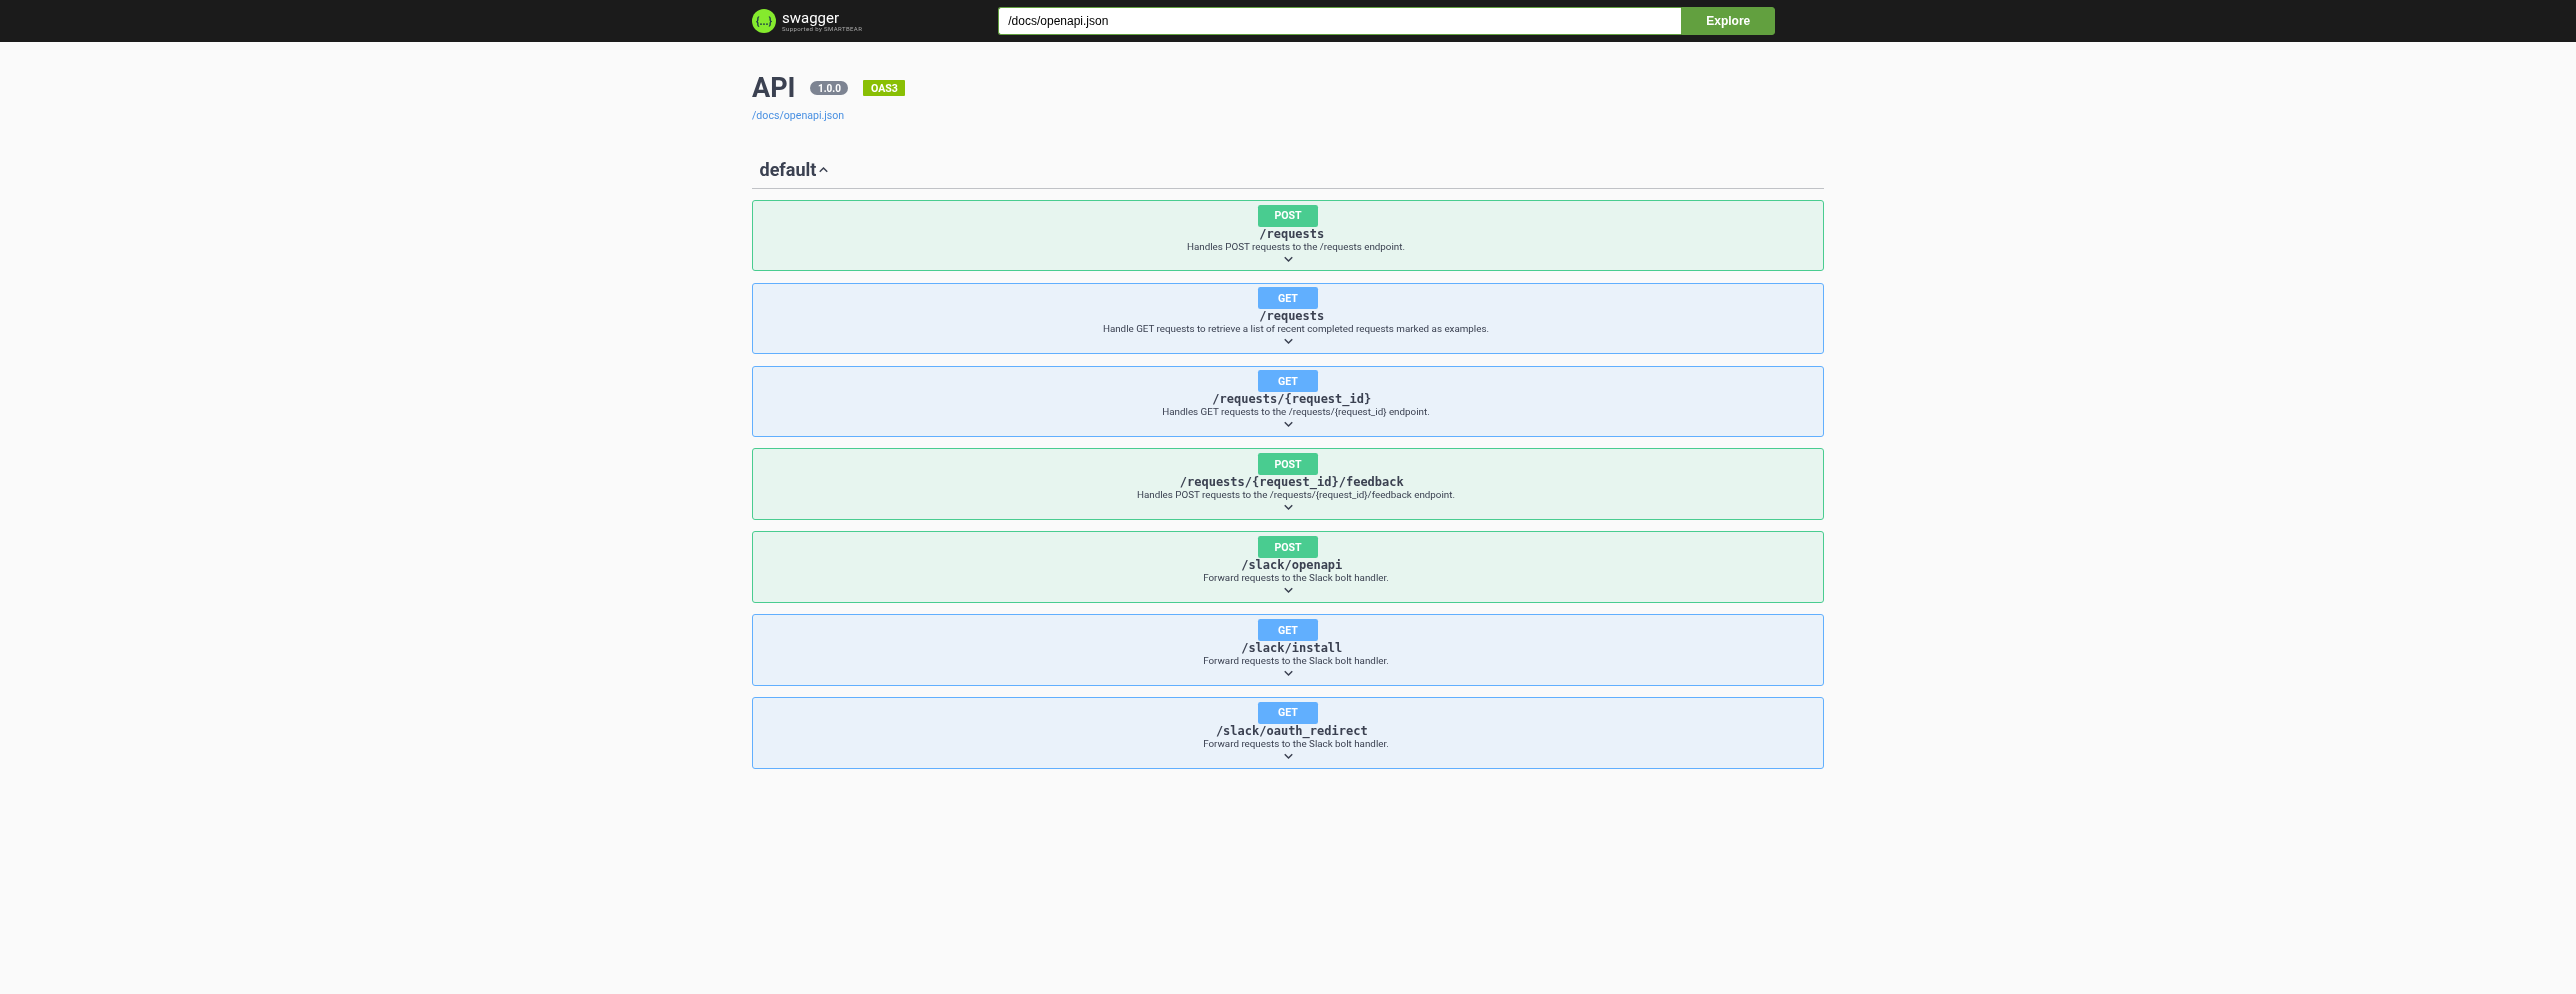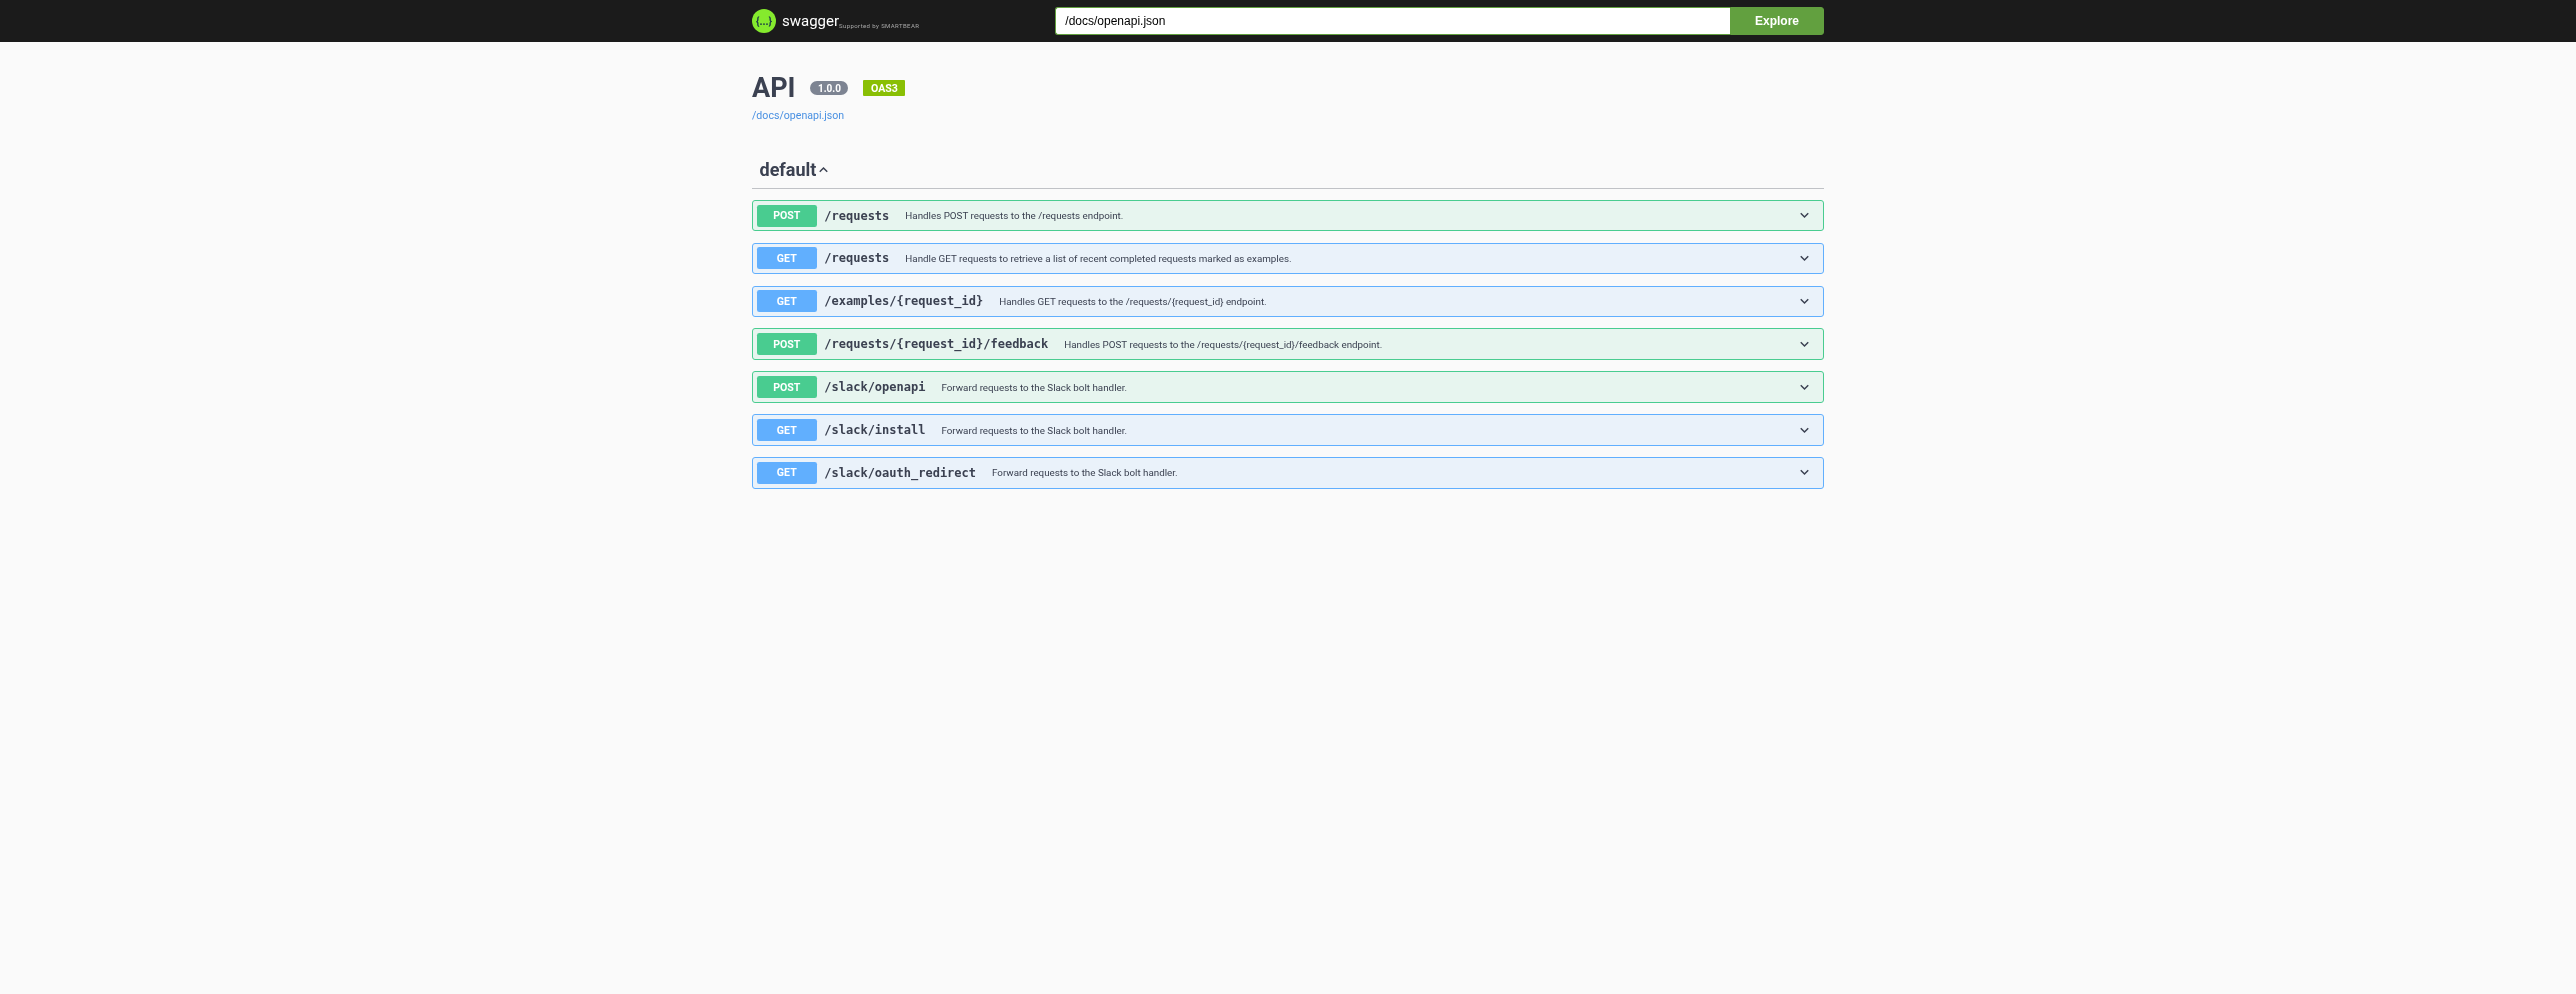--- a/index.html
+++ b/index.html
@@ -43,23 +43,22 @@
       justify-content: center;
       color: #173647;
       font-size: 10.6px;
       font-weight: bold;
     }
     .logo-text {
       color: #fff;
       font-size: 15px;
       font-weight: 400;
       display: flex;
-      flex-direction: row;
+      flex-direction: column;
       line-height: 1;
-      align-items: flex-end;
     }
     .logo-sub {
       font-size: 6px;
       color: #aaa;
       letter-spacing: 0.4px;
     }
     .explore-form {
       display: flex;
       flex: 1;
       max-width: 777px;
@@ -143,20 +142,21 @@
       color: #3b4151;
     }
     .opblock {
       border: 0.8px solid;
       border-radius: 3px;
       margin-bottom: 11.3px;
       display: flex;
       align-items: center;
       padding: 3.8px;
       cursor: pointer;
+      flex-direction: column;
     }
     .opblock-post {
       background: rgba(73,204,144,0.1);
       border-color: #49cc90;
     }
     .opblock-get {
       background: rgba(97,175,254,0.1);
       border-color: #61affe;
     }
     .method-badge {
@@ -256,21 +256,21 @@
         <span class="op-path">/requests</span>
         <span class="op-summary">Handle GET requests to retrieve a list of recent completed requests marked as examples.</span>
         <span class="op-expand">
           <span class="chevron"><svg viewBox="0 0 20 20" fill="none" stroke="#3b4151" stroke-width="2">
               <path d="M5 7l5 5 5-5"></path>
             </svg></span>
         </span>
       </div>
       <div class="opblock opblock-get">
         <span class="method-badge method-get">GET</span>
-        <span class="op-path">/examples/{request_id}</span>
+        <span class="op-path">/requests/{request_id}</span>
         <span class="op-summary">Handles GET requests to the /requests/{request_id} endpoint.</span>
         <span class="op-expand">
           <span class="chevron"><svg viewBox="0 0 20 20" fill="none" stroke="#3b4151" stroke-width="2">
               <path d="M5 7l5 5 5-5"></path>
             </svg></span>
         </span>
       </div>
       <div class="opblock opblock-post">
         <span class="method-badge method-post">POST</span>
         <span class="op-path">/requests/{request_id}/feedback</span>

